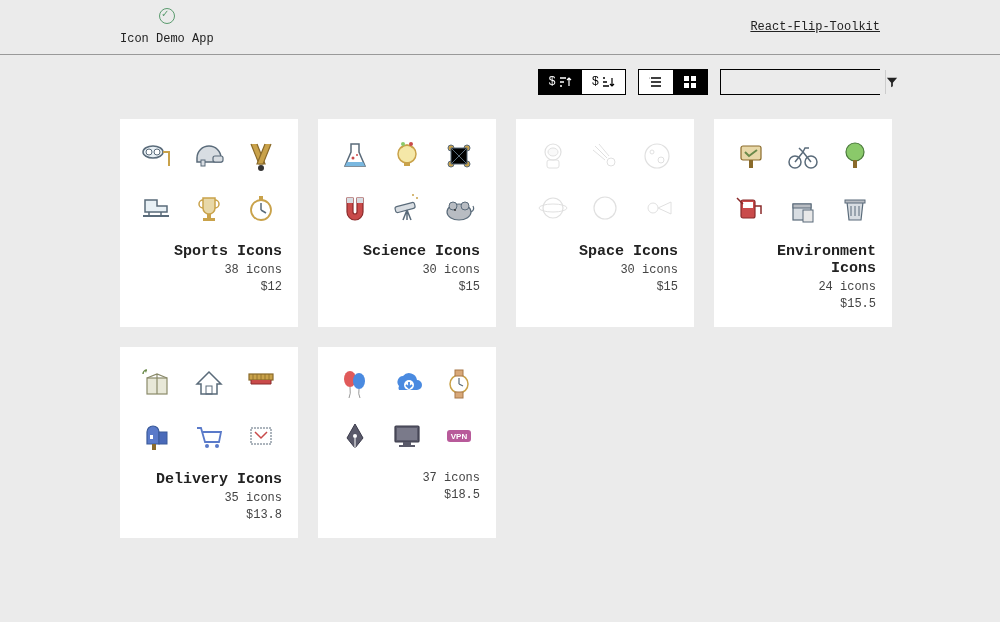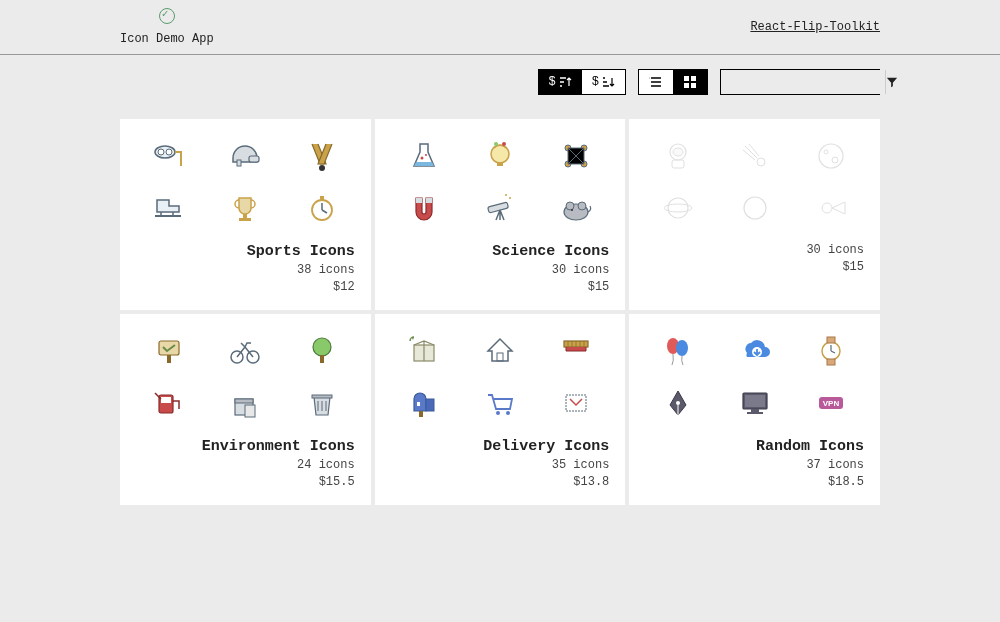--- a/index.html
+++ b/index.html
@@ -83,22 +83,22 @@
     .search-btn {
       width: 28px;
       display: flex;
       align-items: center;
       justify-content: center;
       cursor: pointer;
       border-left: 1px solid #ccc;
     }
     .grid {
       display: grid;
-      grid-template-columns: repeat(3, 1fr);
-      gap: 4px;
+      grid-template-columns: repeat(4, 1fr);
+      gap: 20px;
       padding: 24px 120px;
     }
     .card {
       background: #fff;
       padding: 16px;
       cursor: pointer;
     }
     .icon-grid {
       display: grid;
       grid-template-columns: repeat(3, 1fr);
@@ -490,20 +490,21 @@
           <svg viewBox="0 0 36 36">
             <use href="#planet2-icon"></use>
           </svg>
         </div>
         <div class="icon-slot">
           <svg viewBox="0 0 36 36">
             <use href="#satellite-icon"></use>
           </svg>
         </div>
       </div>
+      <div class="card-title">Space Icons</div>
       <div class="card-count">30 icons</div>
       <div class="card-price">$15</div>
     </div>
     <div class="card">
       <div class="icon-grid">
         <div class="icon-slot">
           <svg viewBox="0 0 36 36">
             <use href="#sign-icon"></use>
           </svg>
         </div>
@@ -600,17 +601,16 @@
           <svg viewBox="0 0 36 36">
             <use href="#monitor-icon"></use>
           </svg>
         </div>
         <div class="icon-slot">
           <svg viewBox="0 0 36 36">
             <use href="#vpn-icon"></use>
           </svg>
         </div>
       </div>
-      <div class="card-title">Random Icons</div>
       <div class="card-count">37 icons</div>
       <div class="card-price">$18.5</div>
     </div>
   </div>
 
 </body></html>

